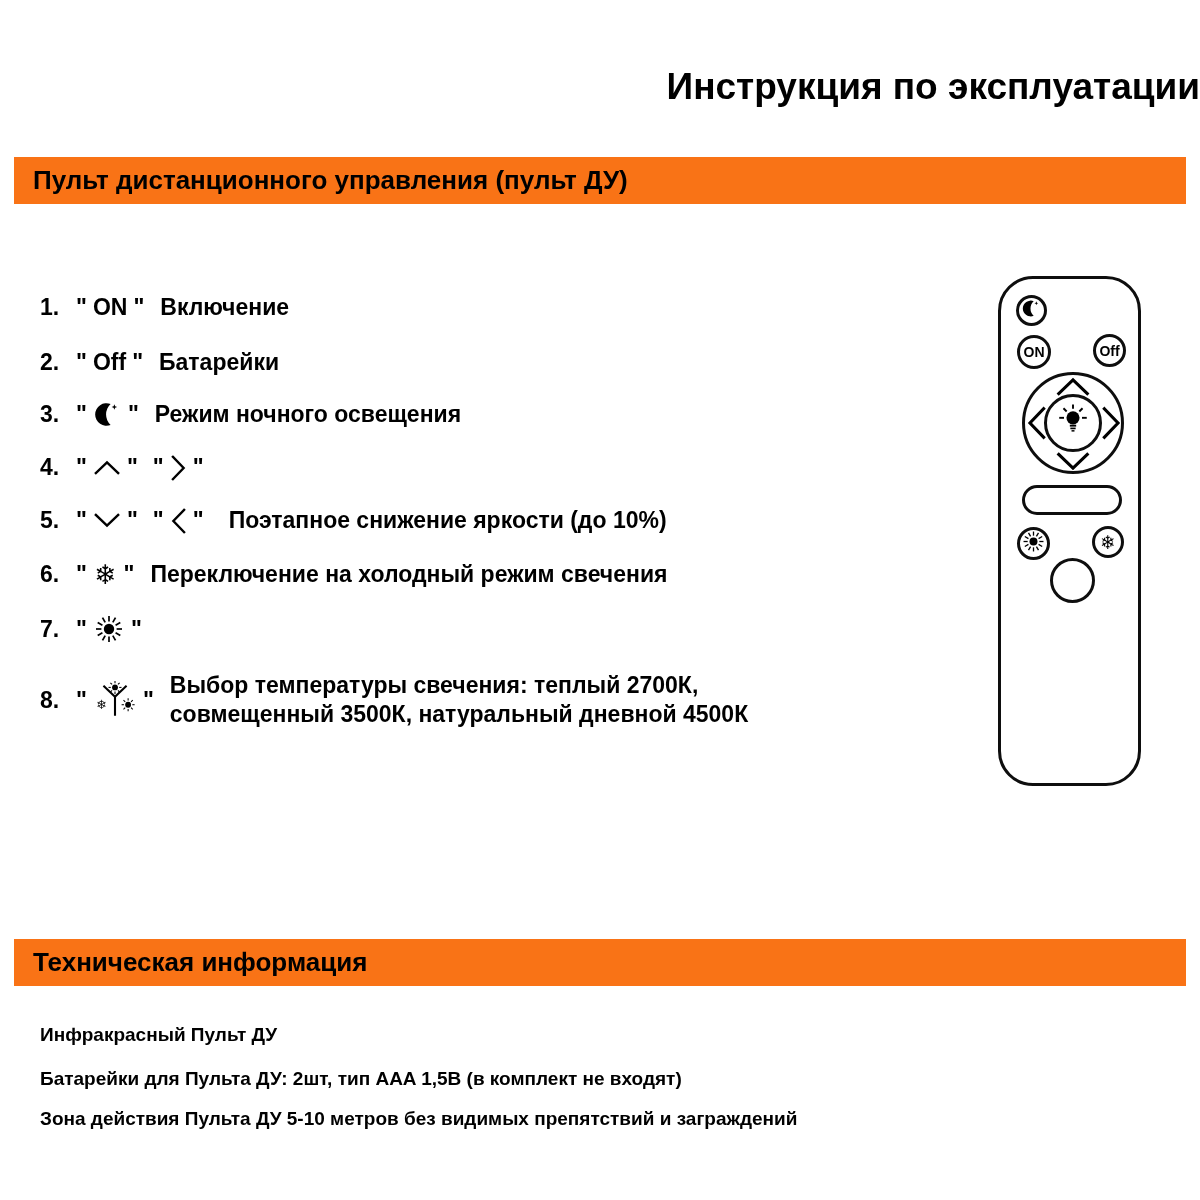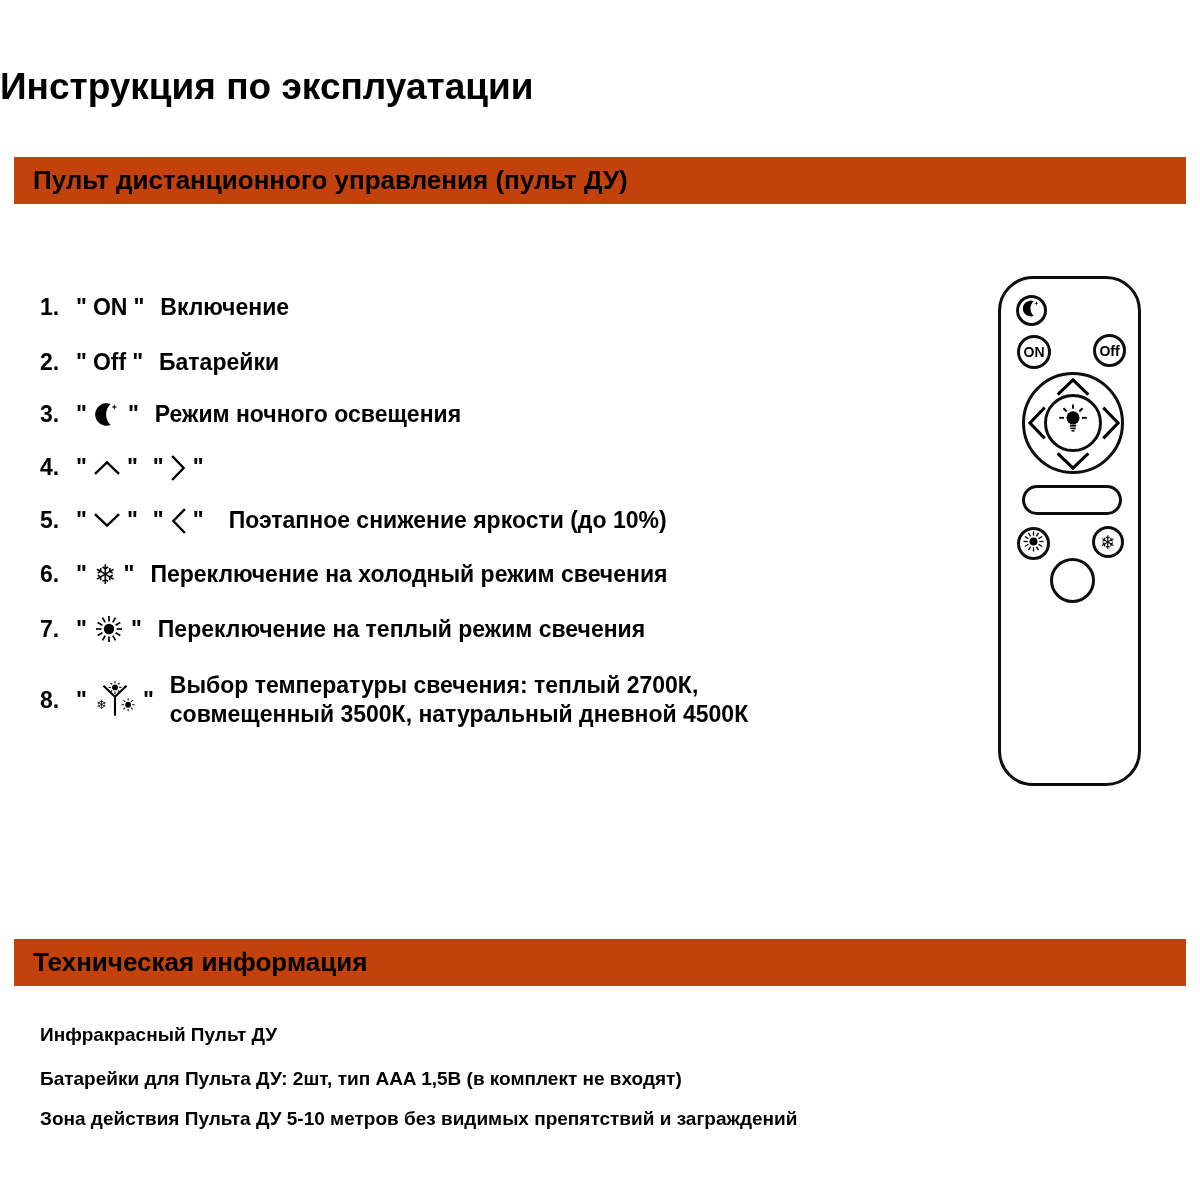--- a/index.html
+++ b/index.html
@@ -2,25 +2,25 @@
 <html><head>
 <meta charset="utf-8">
 <style>
   html,body{margin:0;padding:0;}
   body{
     width:1200px;height:1200px;position:relative;background:#ffffff;
     font-family:"Liberation Sans",sans-serif;font-weight:bold;color:#000;
     overflow:hidden;
   }
   .title{
-    position:absolute;top:66px;left:0;width:100%;text-align:left;
+    position:absolute;top:66px;left:0;width:100%;text-align:right;
     font-size:37px;letter-spacing:0;
   }
   .banner{
-    position:absolute;left:14px;right:14px;height:47px;background:#c2410c;
+    position:absolute;left:14px;right:14px;height:47px;background:#f97316;
     display:flex;align-items:center;padding-left:19px;box-sizing:border-box;
     font-size:26px;
   }
   #banner-remote{top:157px;}
   #banner-tech{top:939px;}
   .row{
     position:absolute;left:40px;display:flex;align-items:center;
     font-size:23px;white-space:nowrap;line-height:29px;
   }
   .row .num{width:33px;flex:0 0 auto;}
@@ -157,21 +157,20 @@
           <line x1="8.4" y1="18.8" x2="3.7" y2="21.5" stroke="#000" stroke-width="1.7"></line>
           <line x1="7.4" y1="15.0" x2="2.0" y2="15.0" stroke="#000" stroke-width="1.7"></line>
           <line x1="8.4" y1="11.2" x2="3.7" y2="8.5" stroke="#000" stroke-width="1.7"></line>
           <line x1="11.2" y1="8.4" x2="8.5" y2="3.7" stroke="#000" stroke-width="1.7"></line>
           <line x1="15.0" y1="7.4" x2="15.0" y2="2.0" stroke="#000" stroke-width="1.7"></line>
           <line x1="18.8" y1="8.4" x2="21.5" y2="3.7" stroke="#000" stroke-width="1.7"></line>
           <line x1="21.6" y1="11.2" x2="26.3" y2="8.5" stroke="#000" stroke-width="1.7"></line>
         </svg>
       </span>
       <span class="q">"</span>
-      <span class="lbl">Переключение на теплый режим свечения</span>
     </div>
     <div class="row" style="top: 671px;">
       <span class="num">8.</span>
       <span class="q">"</span>
       <span class="tok-icon">
         <svg width="42" height="40" viewBox="0 0 40 38">
         <line x1="20" y1="16" x2="9" y2="5.5" stroke="#000" stroke-width="2"></line>
         <line x1="20" y1="16" x2="31" y2="5.5" stroke="#000" stroke-width="2"></line>
         <line x1="20" y1="16" x2="20" y2="34" stroke="#000" stroke-width="2"></line>
         <circle cx="20" cy="7" r="2.8" fill="#000"></circle>

